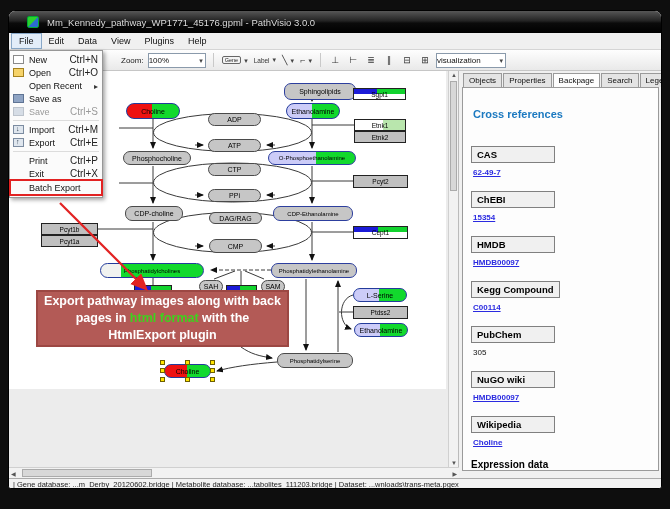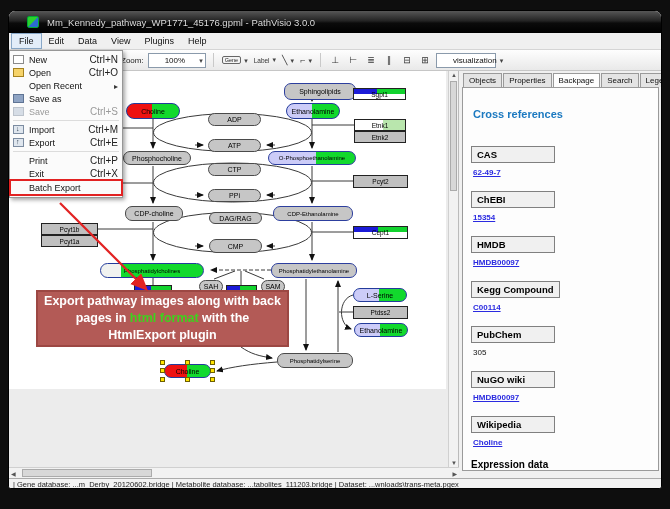--- a/index.html
+++ b/index.html
@@ -17,21 +17,21 @@
   .menubar{position:absolute;left:0;top:22px;width:100%;height:17px;background:#f0f0f0;
     border-bottom:1px solid #d5d5d5;display:flex;align-items:stretch;padding-left:2px;}
   .menu-item{font-size:9px;padding:3px 7px 0 7px;color:#111;}
   .menu-item.open{background:#e2edf9;border:1px solid #89a8c8;padding-top:2px;}
   
   .toolbar{position:absolute;left:0;top:39px;width:100%;height:21px;
     background:linear-gradient(#fefefe,#e9e9e9);border-bottom:1px solid #c6c6c6;
     display:flex;align-items:center;gap:4px;padding:0 4px 0 112px;}
   .tb-label{font-size:8px;color:#222;}
   .combo{height:15px;background:#fff;border:1px solid #8a9aab;display:flex;align-items:center;
-    font-size:8px;padding:0 2px 0 16px;color:#111;}
+    font-size:8px;padding:0 2px 0 0;color:#111;}
   .combo .dd{margin-left:auto;}
   .dd::after{content:"▾";font-size:7px;color:#444;padding-left:3px;}
   .tb-sep{width:1px;height:14px;background:#c9c9c9;margin:0 3px;}
   .tb-btn{height:16px;min-width:14px;display:flex;align-items:center;justify-content:center;
     font-size:9px;color:#333;padding:0 1px;}
   .genebox{border:1px solid #666;background:#f4f4f4;font-size:5.5px;padding:0 2px;border-radius:2px;color:#222;}
   .glyph-line::after{content:"╲";font-size:9px;}
   .glyph-conn::after{content:"⌐";font-size:9px;}
   .glyph-a1::after{content:"⊥";} .glyph-a2::after{content:"⊢";}
   .glyph-a3::after{content:"≣";} .glyph-a4::after{content:"∥";}
@@ -79,21 +79,21 @@
   .sec-title{display:inline-block;min-width:84px;background:#f0f0f0;border:1px solid #808080;
     font-size:9.5px;font-weight:bold;color:#000;padding:2px 5px;margin-top:12px;}
   .sec-value{font-size:8px;margin:5px 0 2px 2px;}
   .sec-value a{color:#2a2ae0;font-weight:bold;text-decoration:underline;}
   .sec-value .plain{color:#111;}
   .panel-footer{font-size:10px;font-weight:bold;color:#000;margin-top:12px;margin-left:0px;}
   
   .statusbar{position:absolute;left:0;top:467px;width:654px;height:12px;background:#f2f2f2;
     border-top:1px solid #ababab;font-size:7.5px;color:#222;padding:1px 0 0 4px;white-space:nowrap;overflow:hidden;}
   
-  .filemenu{position:absolute;left:0px;top:39px;width:114px;background:#fbfbfb;border:1px solid #979797;
+  .filemenu{position:absolute;left:0px;top:39px;width:94px;background:#fbfbfb;border:1px solid #979797;
     box-shadow:2px 2px 4px rgba(0,0,0,.35);z-index:40;padding:2px 0;}
   .fm-row{display:flex;align-items:center;height:13px;font-size:9px;color:#111;padding:0 4px 0 3px;position:relative;}
   .fm-row.batch{height:15px;outline:2px solid #e22222;outline-offset:-1px;}
   .fm-row.disabled{color:#9a9a9a;}
   .fm-icon{width:11px;height:9px;margin-right:5px;flex:0 0 11px;position:relative;}
   .new-icon{background:#fff;border:1px solid #8a8a8a;}
   .open-icon{background:#f6d36a;border:1px solid #a5821f;}
   .save-icon{background:#b9c6d6;border:1px solid #8a97a7;opacity:.55;}
   .saveas-icon{background:#8fa4c4;border:1px solid #5f7494;}
   .import-icon{background:#dfe6ee;border:1px solid #7c8ca1;}
@@ -162,21 +162,21 @@
         </div>
       <div class="tb-btn">
           <span class="glyph-a4"></span>
         </div>
       <div class="tb-btn">
           <span class="glyph-a5"></span>
         </div>
       <div class="tb-btn">
           <span class="glyph-a6"></span>
         </div>
-      <div class="combo" style="width:60px;">
+      <div class="combo" style="width:70px;">
         <span>visualization</span>
         <span class="dd"></span>
       </div>
     </div>
 
     <div class="main">
       <div class="canvas-wrap">
         <div class="viewport" id="viewport">
           <div class="page"></div>
           <svg class="edges" width="440" height="396">

